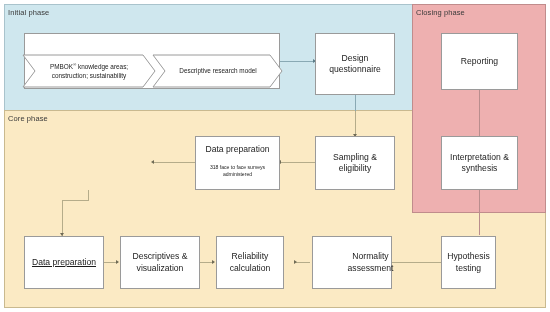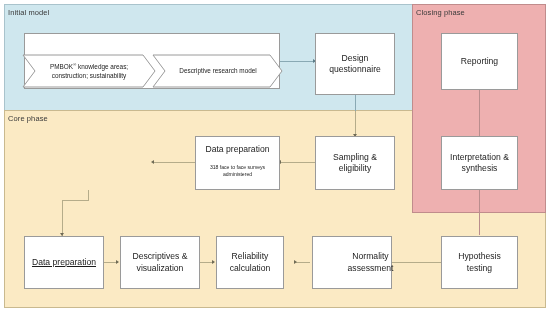--- a/index.html
+++ b/index.html
@@ -143,21 +143,21 @@
 
   <div class="conn h" style="left:392px;top:262px;width:56px;"></div>
   <div class="arrowhead ah-right" style="left:444px;top:259.6px;"></div>
 
   <div class="conn v pink" style="left:479px;top:190px;height:45px;"></div>
   <div class="arrowhead ah-up" style="left:476.6px;top:187px;"></div>
 
   <div class="conn v pink" style="left:479px;top:90px;height:46px;"></div>
   <div class="arrowhead ah-up" style="left:476.6px;top:87px;"></div>
 
-  <div class="phase-label" style="left:8px;top:8px;">Initial model</div>
+  <div class="phase-label" style="left:8px;top:8px;">Initial phase</div>
   <div class="phase-label" style="left:8px;top:114px;">Core phase</div>
   <div class="phase-label" style="left:416px;top:8px;">Closing phase</div>
 
   <div id="banner-box"></div>
 
   <div class="chev-wrap" style="left:22px;top:54px;">
     <svg class="chev-svg" width="134" height="34" viewBox="0 0 134 34">
       <polygon points="1,1 121,1 133,17 121,33 1,33 13,17" fill="#ffffff" stroke="#9a9a9a" stroke-width="1"></polygon>
     </svg>
     <div class="chev-text" style="left:14px;top:0;width:106px;height:34px;">
@@ -203,17 +203,17 @@
   </div>
 
   <div class="node" style="left:216px;top:236px;width:68px;height:53px;">
     <span>Reliability<br>calculation</span>
   </div>
 
   <div class="node" style="left:312px;top:236px;width:80px;height:53px;padding-left:40px;">
     <span>Normality<br>assessment</span>
   </div>
 
-  <div class="node" style="left:441px;top:236px;width:77px;height:53px;">
+  <div class="node" style="left:441px;top:236px;width:55px;height:53px;">
     <span>Hypothesis testing</span>
   </div>
 
 </div>
 
 </body></html>

